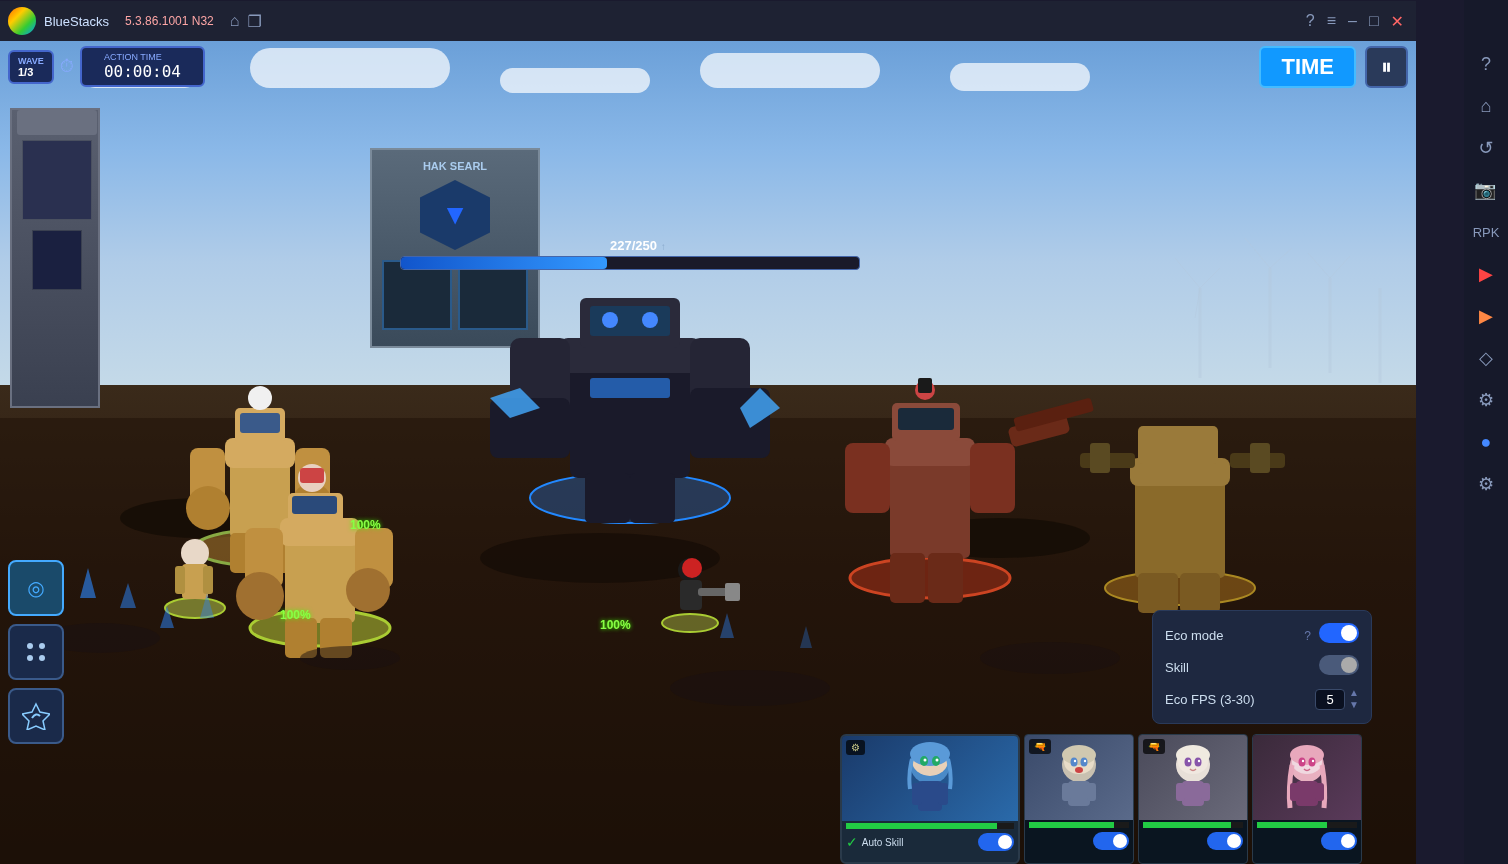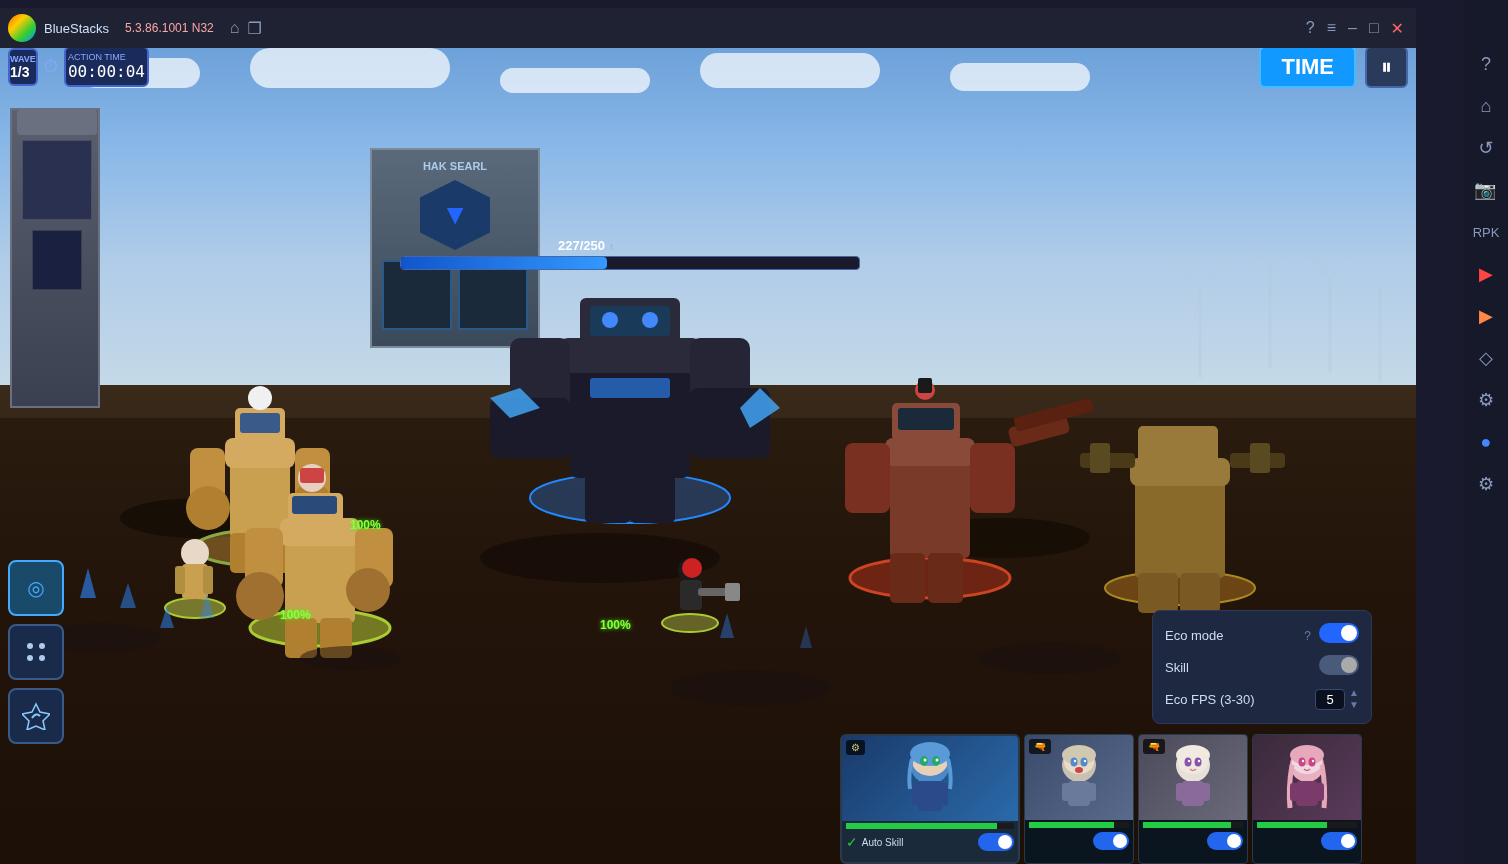--- a/index.html
+++ b/index.html
@@ -1,20 +1,20 @@
 <!DOCTYPE html>
 <html><head>
   <meta charset="utf-8">
   <style>
     * { margin: 0; padding: 0; box-sizing: border-box; }
     body { width: 1508px; height: 864px; overflow: hidden; background: #1a1a2e; font-family: 'Arial', sans-serif; }
 
     
     #titlebar {
-      position: absolute; top: 8px; left: 0; width: 1416px; height: 40px;
+      position: absolute; top: 1px; left: 0; width: 1416px; height: 40px;
       background: #1e2233; display: flex; align-items: center; z-index: 100;
     }
     #titlebar .logo {
       width: 28px; height: 28px; margin: 0 8px;
       background: linear-gradient(135deg, #ff6600, #ffcc00, #33cc33, #0099ff);
       border-radius: 50%; flex-shrink: 0;
     }
     #titlebar .app-name { color: #cce0ff; font-size: 13px; margin-right: 16px; }
     #titlebar .version { color: #fca5a5; font-size: 12px; }
     #titlebar .home-icon, #titlebar .pages-icon {
@@ -55,28 +55,28 @@
       position: absolute; bottom: 0; left: 0; width: 100%; height: 58%;
       background: linear-gradient(180deg, #3a2a1a 0%, #2a1a10 40%, #1a1008 100%);
     }
 
     
     #hud-top {
       position: absolute; top: 8px; left: 8px; display: flex; align-items: center; gap: 6px; z-index: 10;
     }
     .wave-box {
       background: #1a2a5a; border: 2px solid #4466cc; border-radius: 6px;
-      padding: 4px 0; color: white; font-size: 11px; font-weight: bold;
+      padding: 4px 8px; color: white; font-size: 11px; font-weight: bold;
     }
     .wave-box .wave-label { color: #88aaff; font-size: 9px; display: block; }
-    .wave-box .wave-val { font-size: 14px; }
+    .wave-box .wave-val { font-size: 11px; }
     .clock-icon { color: #88aaff; font-size: 18px; }
     .action-time-box {
       background: #1a2a5a; border: 2px solid #4466cc; border-radius: 6px;
-      padding: 4px 2px; color: white;
+      padding: 4px 22px; color: white;
     }
     .action-time-box .at-label { color: #88aaff; font-size: 9px; }
     .action-time-box .at-val { font-size: 16px; font-weight: normal; font-family: monospace; }
 
     
     #auto-btn {
       position: absolute; top: 8px; right: 60px; background: #1199ff; color: white;
       font-size: 22px; font-weight: bold; padding: 6px 20px; border-radius: 6px;
       border: 2px solid #44bbff; cursor: pointer; z-index: 10;
     }
@@ -240,21 +240,21 @@
     <div style="position:absolute;top:120px;left:20px;width:50px;height:60px;background:#1a2040;border:1px solid #3a4050;"></div>
   </div>
 
   <div style="position:absolute;left:370px;top:110px;width:170px;height:200px;background:linear-gradient(180deg,#5a6a7a,#3a4a5a);border:2px solid #7a8a9a;z-index:2;">
     <div class="hak-label">HAK SEARL</div>
     <div style="position:absolute;top:30px;left:50%;transform:translateX(-50%);width:70px;height:70px;background:#1a3a6a;clip-path:polygon(50% 0%,100% 25%,100% 75%,50% 100%,0% 75%,0% 25%);display:flex;align-items:center;justify-content:center;color:#2266ff;font-size:28px;">▼</div>
     <div style="position:absolute;top:110px;left:10px;width:70px;height:70px;background:#1a2a3a;border:2px solid #2a5a8a;"></div>
     <div style="position:absolute;top:110px;right:10px;width:70px;height:70px;background:#1a2a3a;border:2px solid #2a5a8a;"></div>
   </div>
 
-  <div class="hp-text" style="position:absolute;top:200px;left:558px;color:white;font-size:13px;font-weight:bold;z-index:5;">
+  <div class="hp-text" style="position:absolute;top:200px;left:610px;color:white;font-size:13px;font-weight:bold;z-index:5;">
     <span>227</span>/<span>250</span>
     <span style="font-size:10px;color:#88aacc;">↑</span>
   </div>
   <div style="position:absolute;top:218px;left:400px;width:460px;height:14px;background:#1a1a2a;border:1px solid #4466aa;border-radius:4px;z-index:5;">
     <div style="height:100%;width:45%;background:linear-gradient(90deg,#1155cc,#3399ff);border-radius:4px;"></div>
   </div>
 
   <svg id="game-svg" viewBox="0 0 1416 826" preserveAspectRatio="none">
 
     <rect x="0" y="380" width="1416" height="446" fill="rgba(30,15,5,0.5)"></rect>

